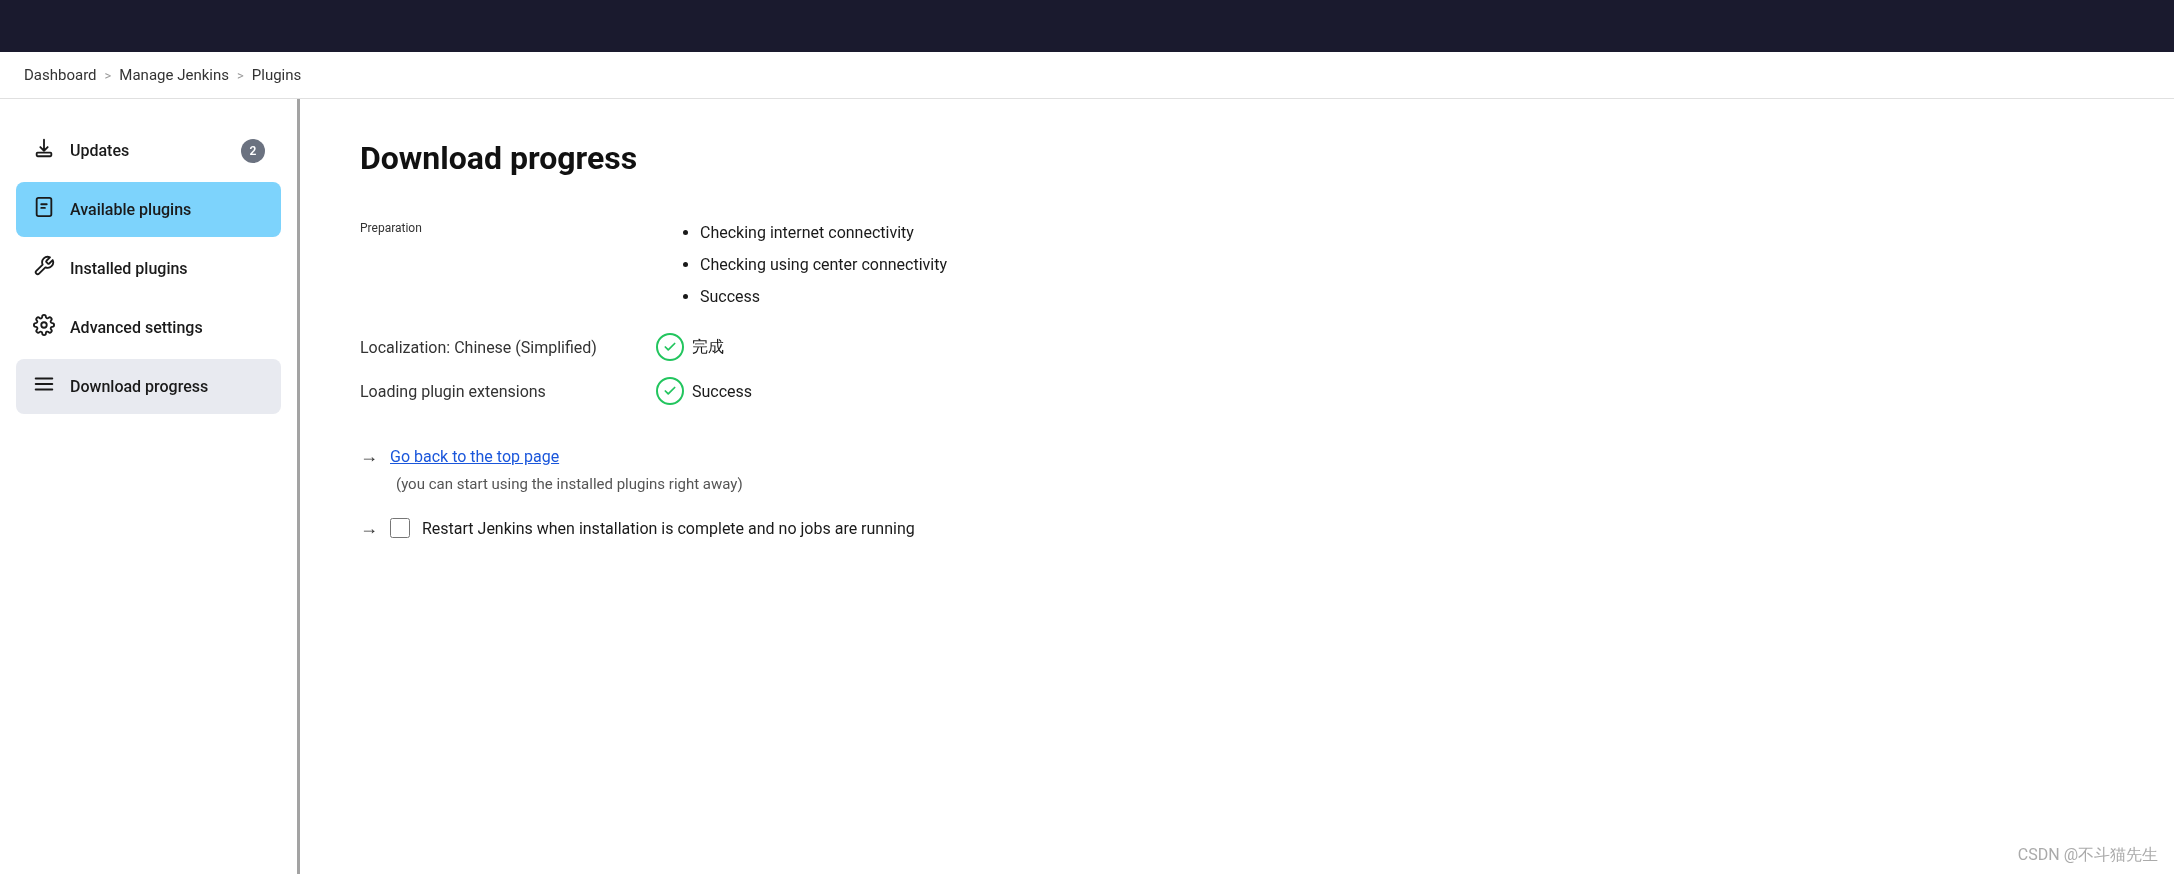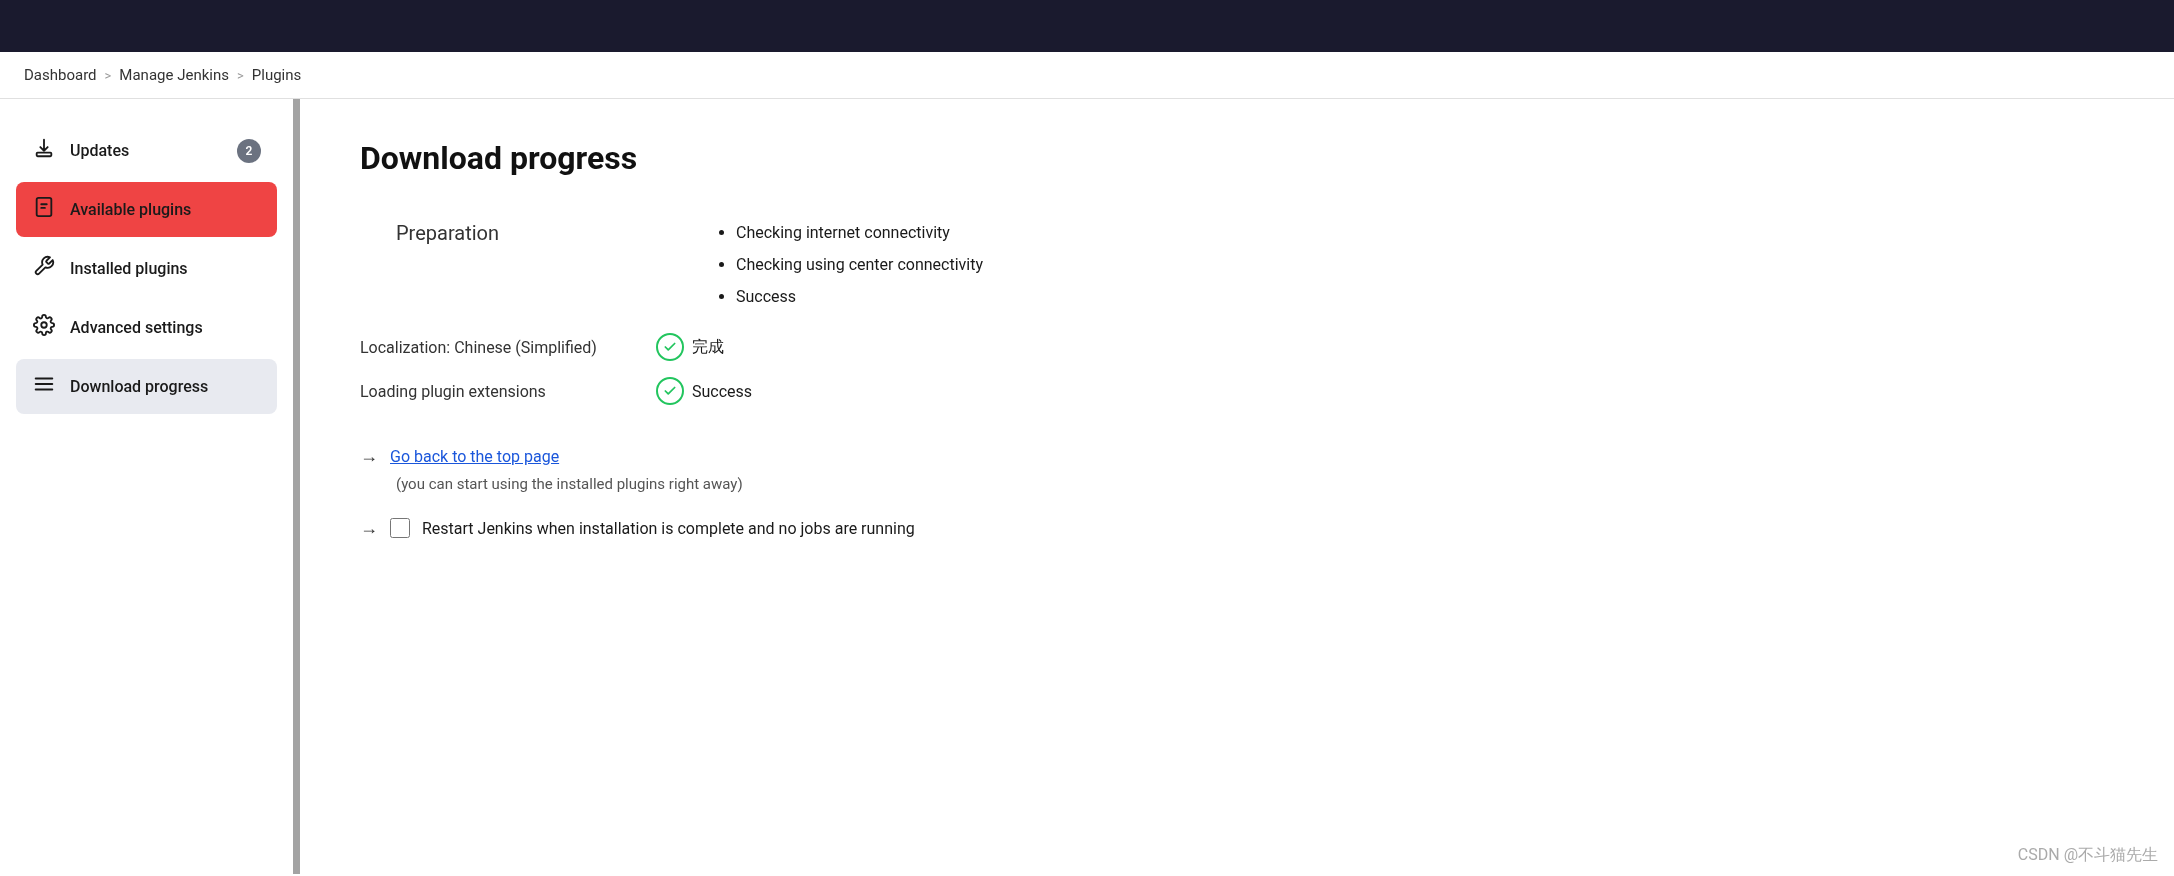--- a/index.html
+++ b/index.html
@@ -36,41 +36,41 @@
     
     .main-layout {
       display: flex;
       min-height: calc(100vh - 52px - 49px);
     }
 
     
     .sidebar {
       width: 300px;
       padding: 24px 16px;
-      border-right: 7px solid #a3a3a3;
+      border-right: 3px solid #a3a3a3;
       flex-shrink: 0;
     }
     .sidebar-item {
       display: flex;
       align-items: center;
       gap: 14px;
       padding: 14px 16px;
       border-radius: 8px;
       cursor: pointer;
       font-size: 16px;
       font-weight: 500;
       color: #1a1a1a;
       margin-bottom: 4px;
       position: relative;
     }
     .sidebar-item.active {
       background: #e8eaf0;
     }
     .sidebar-item.selected-style {
-      background: #ef4444;
+      background: #7dd3fc;
     }
     .sidebar-icon {
       font-size: 20px;
       width: 24px;
       text-align: center;
       flex-shrink: 0;
     }
     .sidebar-badge {
       background: #6b7280;
       color: #fff;
@@ -90,25 +90,24 @@
       flex: 1;
       padding: 40px 60px;
     }
     .page-title {
       font-size: 32px;
       font-weight: 700;
       margin-bottom: 40px;
       color: #111;
     }
     .section-label {
-      font-size: 20px;
+      font-size: 12px;
       color: #333;
       min-width: 280px;
       padding-top: 4px;
-      margin-left: 36px;
     }
     .section-row {
       display: flex;
       align-items: flex-start;
       gap: 40px;
       margin-bottom: 20px;
     }
     .bullet-list {
       list-style: disc;
       padding-left: 20px;

